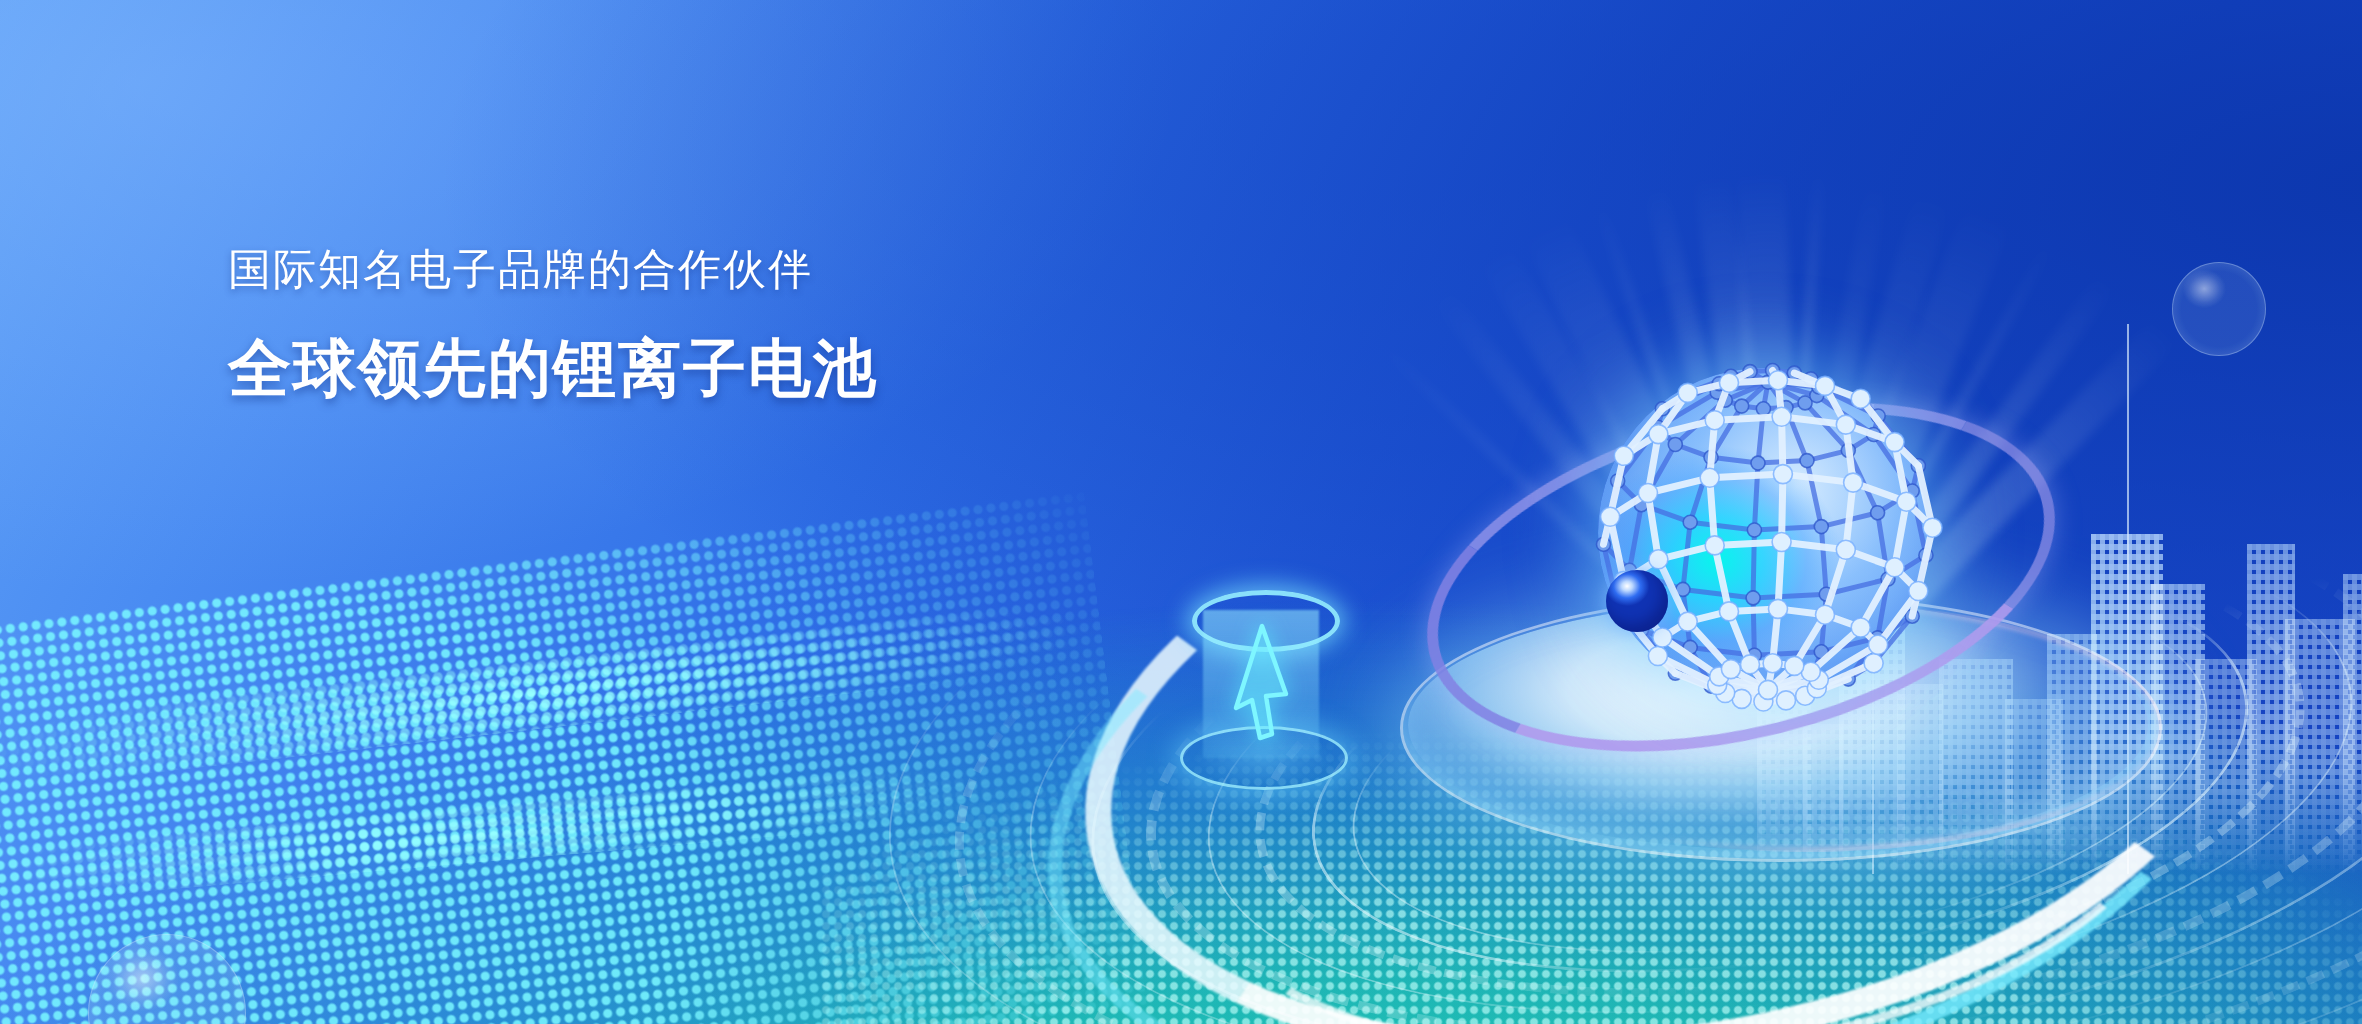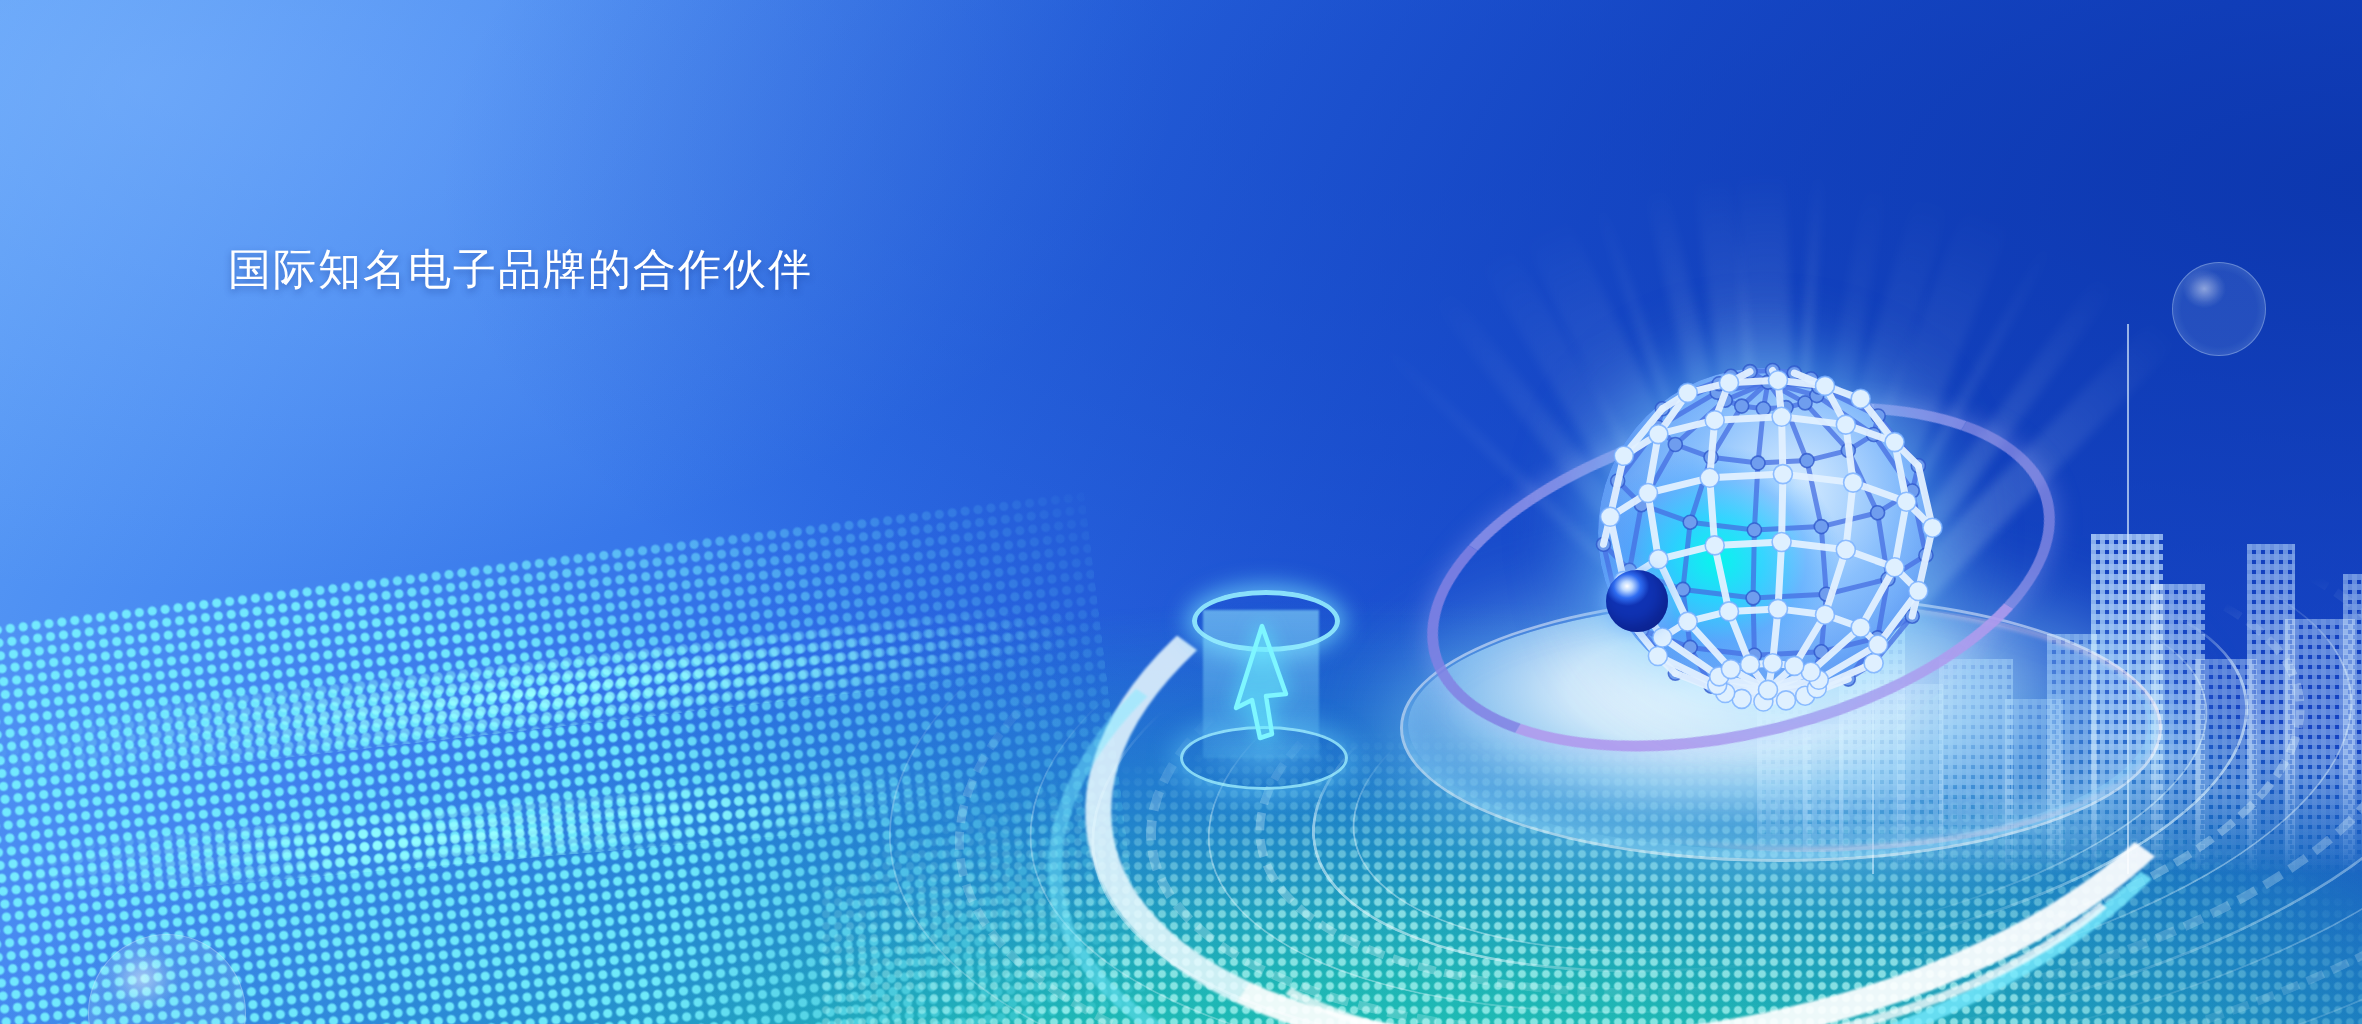--- a/index.html
+++ b/index.html
@@ -594,15 +594,16 @@
   <div id="beam-base"></div>
   <svg id="arrow-cursor" viewBox="0 0 80 150">
     <path d="M40 6 L14 88 L30 80 L38 118 L50 114 L44 76 L64 74 Z" fill="rgba(120,245,255,.28)" stroke="#7ef6ff" stroke-width="4.5" stroke-linejoin="round"></path>
   </svg>
 
   <div class="bubble" id="bubble-tr"></div>
   <div class="bubble" id="bubble-bl"></div>
 
   <div id="copy">
     <p id="subtitle">国际知名电子品牌的合作伙伴</p>
+    <h1 class="headline">全球领先的锂离子电池</h1>
   </div>
 
 </div>
 
 </body></html>

